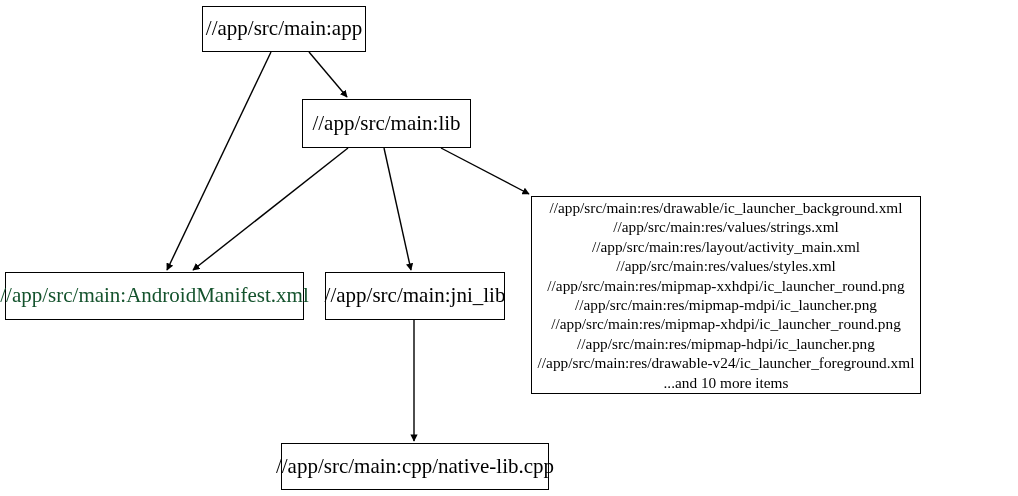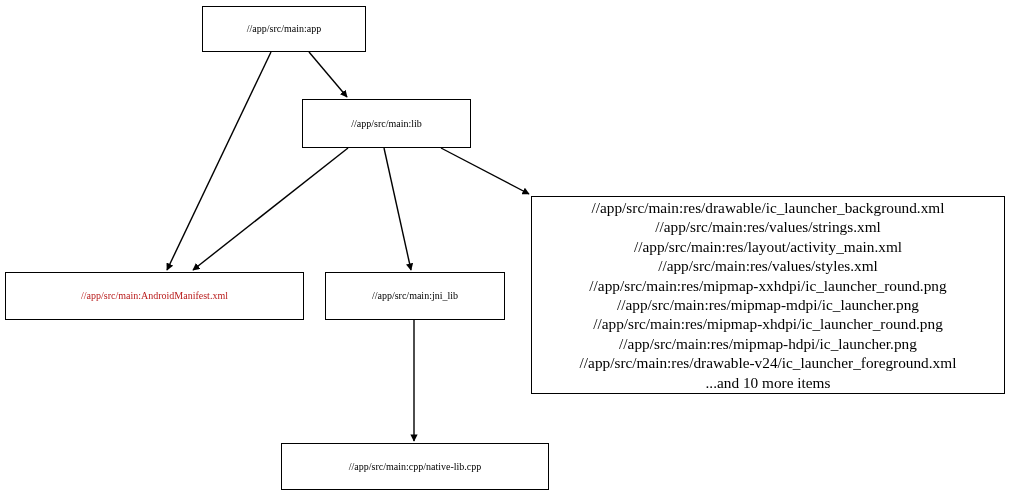--- a/index.html
+++ b/index.html
@@ -26,21 +26,21 @@
   .graph-node {
     position: absolute;
     box-sizing: border-box;
     border: 1px solid #000000;
     background: #ffffff;
     display: flex;
     align-items: center;
     justify-content: center;
     text-align: center;
     color: #000000;
-    font-size: 10px;
+    font-size: 21px;
     line-height: 19.4px;
     white-space: pre;
     letter-spacing: 0px;
   }
   .graph-node.multiline {
     font-size: 15.3px;
     line-height: 19.4px;
     padding: 3px 6px;
   }
   .node-label {
@@ -70,33 +70,33 @@
   </svg>
 
   <div class="graph-node" style="left: 202px; top: 6px; width: 164px; height: 46px; border-color: rgb(0, 0, 0); background: rgb(255, 255, 255); color: rgb(0, 0, 0);">
     <span class="node-label">//app/src/main:app</span>
   </div>
 
   <div class="graph-node" style="left: 302px; top: 99px; width: 169px; height: 49px; border-color: rgb(0, 0, 0); background: rgb(255, 255, 255); color: rgb(0, 0, 0);">
     <span class="node-label">//app/src/main:lib</span>
   </div>
 
-  <div class="graph-node" style="left: 5px; top: 272px; width: 299px; height: 48px; border-color: rgb(0, 0, 0); background: rgb(255, 255, 255); color: #b91c1c;">
+  <div class="graph-node" style="left: 5px; top: 272px; width: 299px; height: 48px; border-color: rgb(0, 0, 0); background: rgb(255, 255, 255); color: #14532d;">
     <span class="node-label">//app/src/main:AndroidManifest.xml</span>
   </div>
 
   <div class="graph-node" style="left: 325px; top: 272px; width: 180px; height: 48px; border-color: rgb(0, 0, 0); background: rgb(255, 255, 255); color: rgb(0, 0, 0);">
     <span class="node-label">//app/src/main:jni_lib</span>
   </div>
 
   <div class="graph-node" style="left: 281px; top: 443px; width: 268px; height: 47px; border-color: rgb(0, 0, 0); background: rgb(255, 255, 255); color: rgb(0, 0, 0);">
     <span class="node-label">//app/src/main:cpp/native-lib.cpp</span>
   </div>
 
-  <div class="graph-node multiline" style="left: 531px; top: 196px; width: 474px; height: 198px; border-color: rgb(0, 0, 0); background: rgb(255, 255, 255); color: rgb(0, 0, 0);">
+  <div class="graph-node multiline" style="left: 531px; top: 196px; width: 390px; height: 198px; border-color: rgb(0, 0, 0); background: rgb(255, 255, 255); color: rgb(0, 0, 0);">
     <span class="node-label">//app/src/main:res/drawable/ic_launcher_background.xml
 //app/src/main:res/values/strings.xml
 //app/src/main:res/layout/activity_main.xml
 //app/src/main:res/values/styles.xml
 //app/src/main:res/mipmap-xxhdpi/ic_launcher_round.png
 //app/src/main:res/mipmap-mdpi/ic_launcher.png
 //app/src/main:res/mipmap-xhdpi/ic_launcher_round.png
 //app/src/main:res/mipmap-hdpi/ic_launcher.png
 //app/src/main:res/drawable-v24/ic_launcher_foreground.xml
 ...and 10 more items</span>

